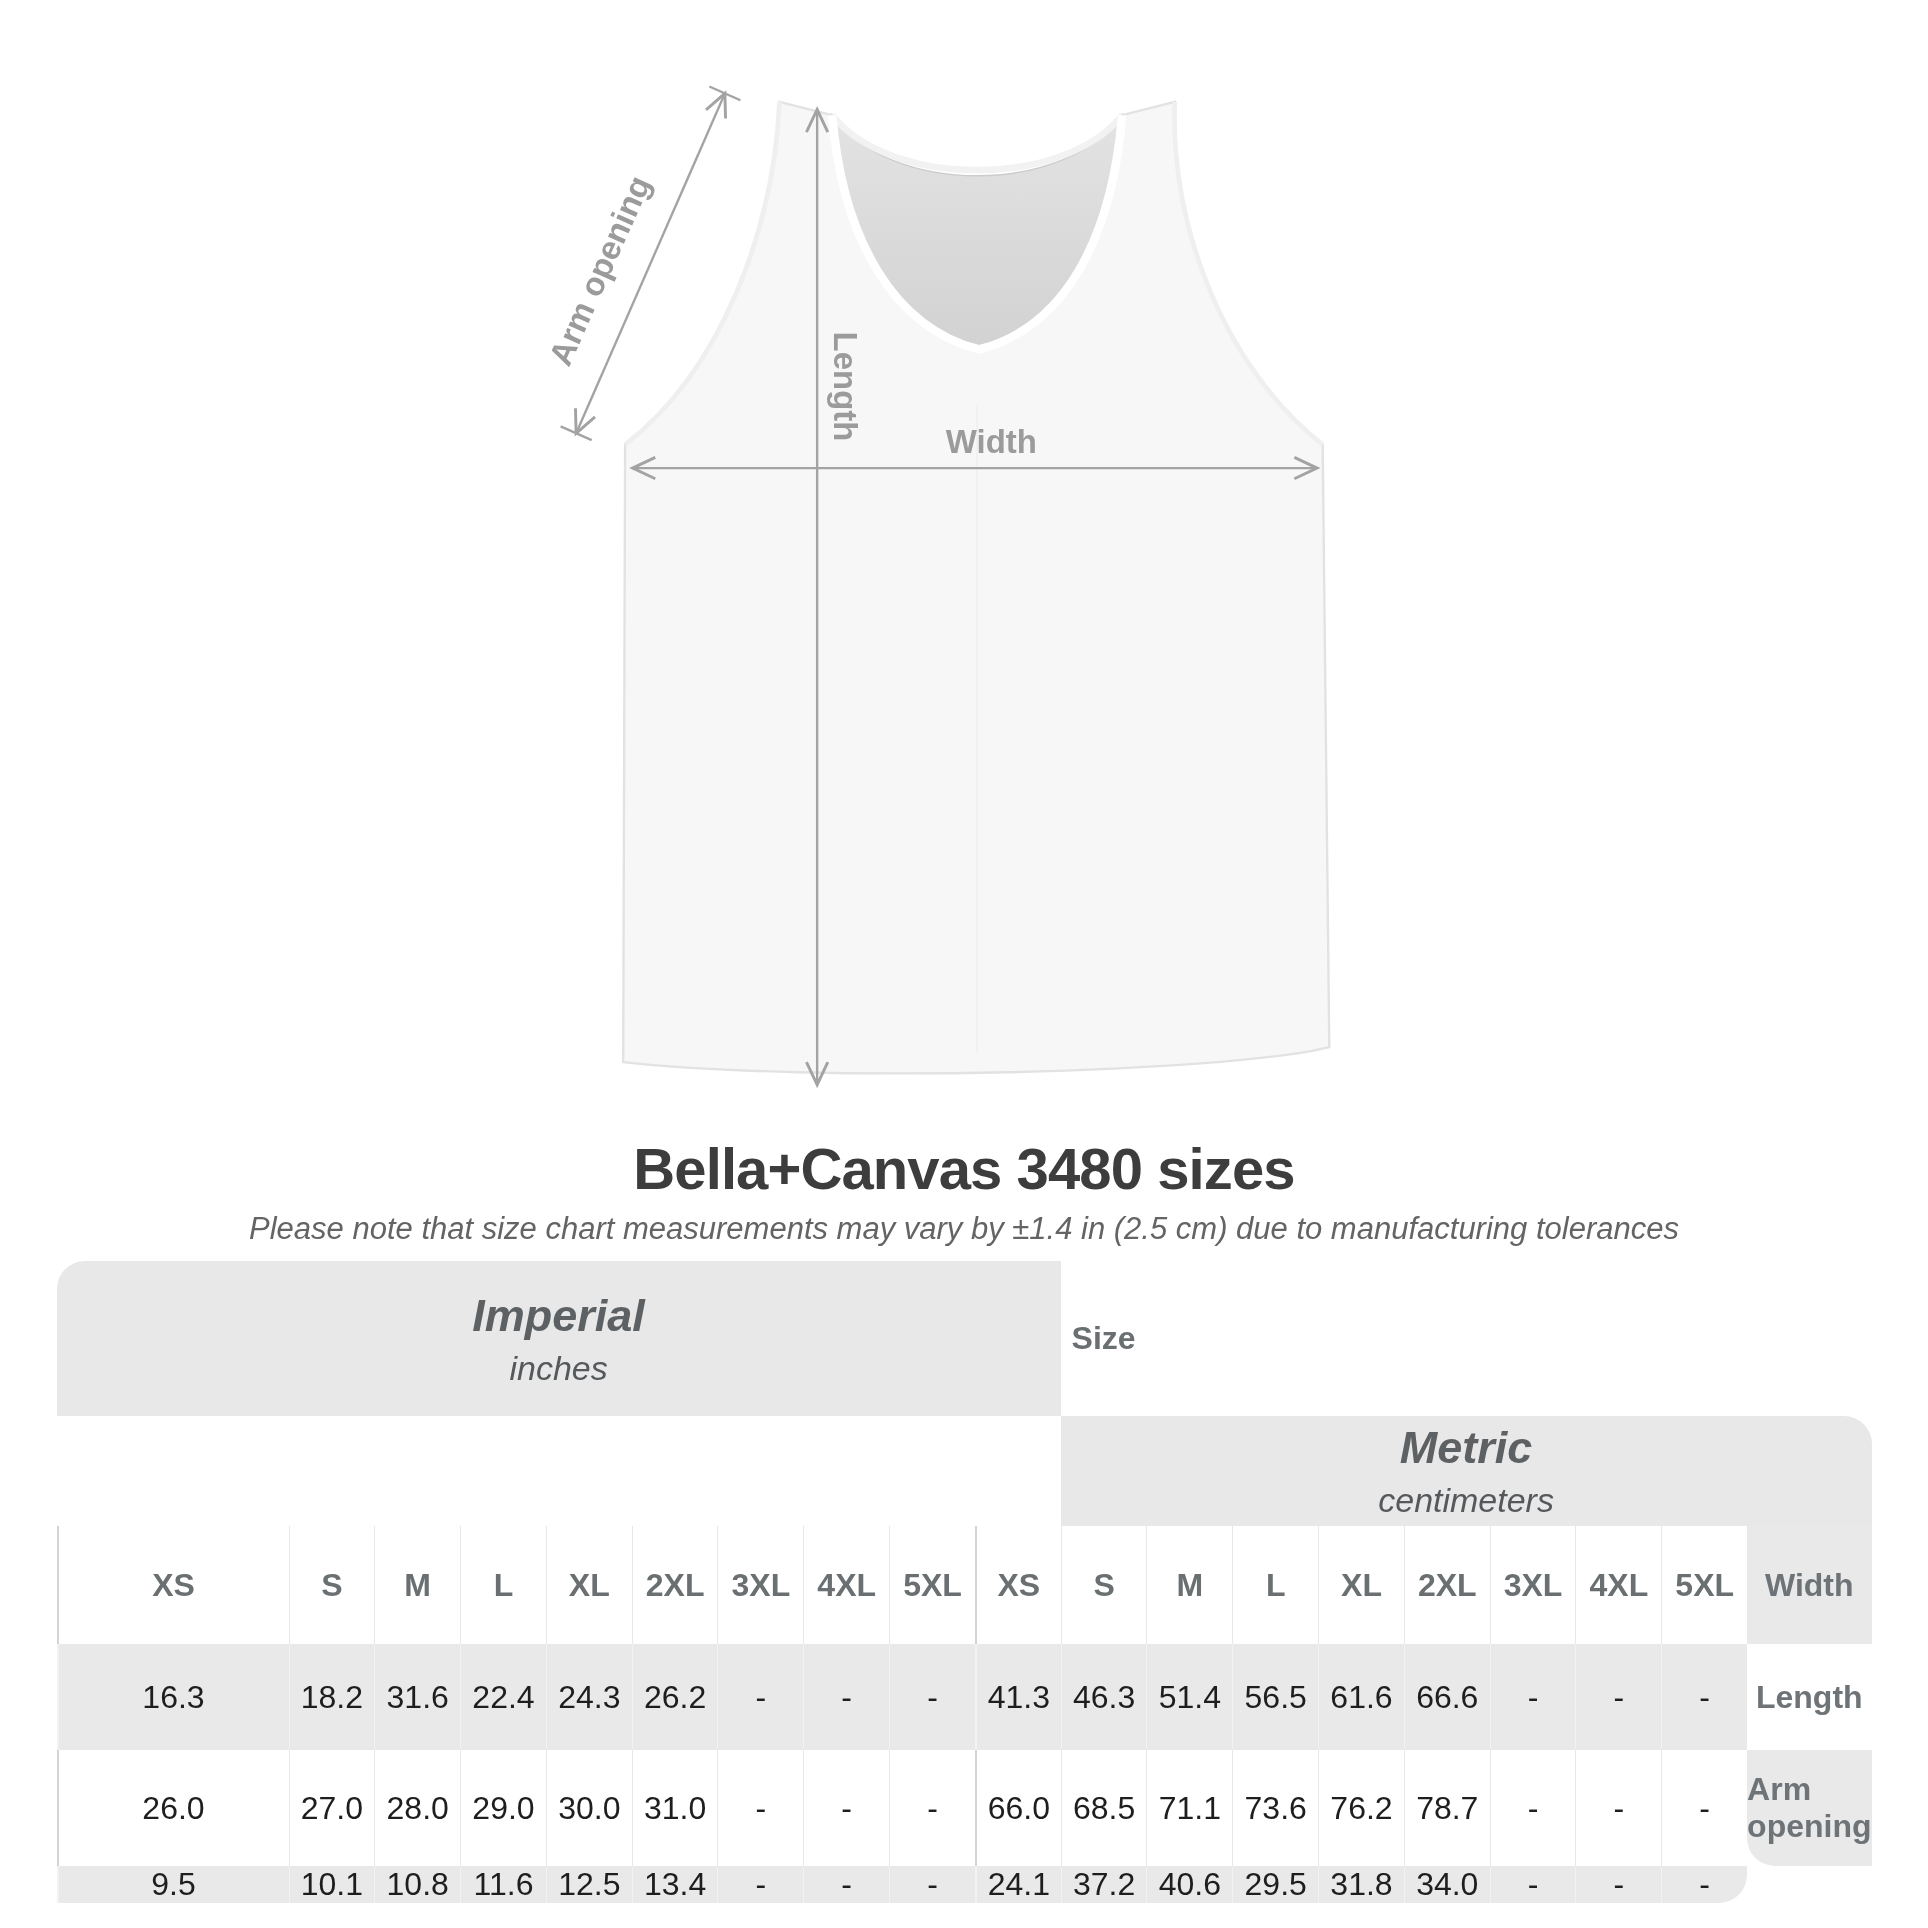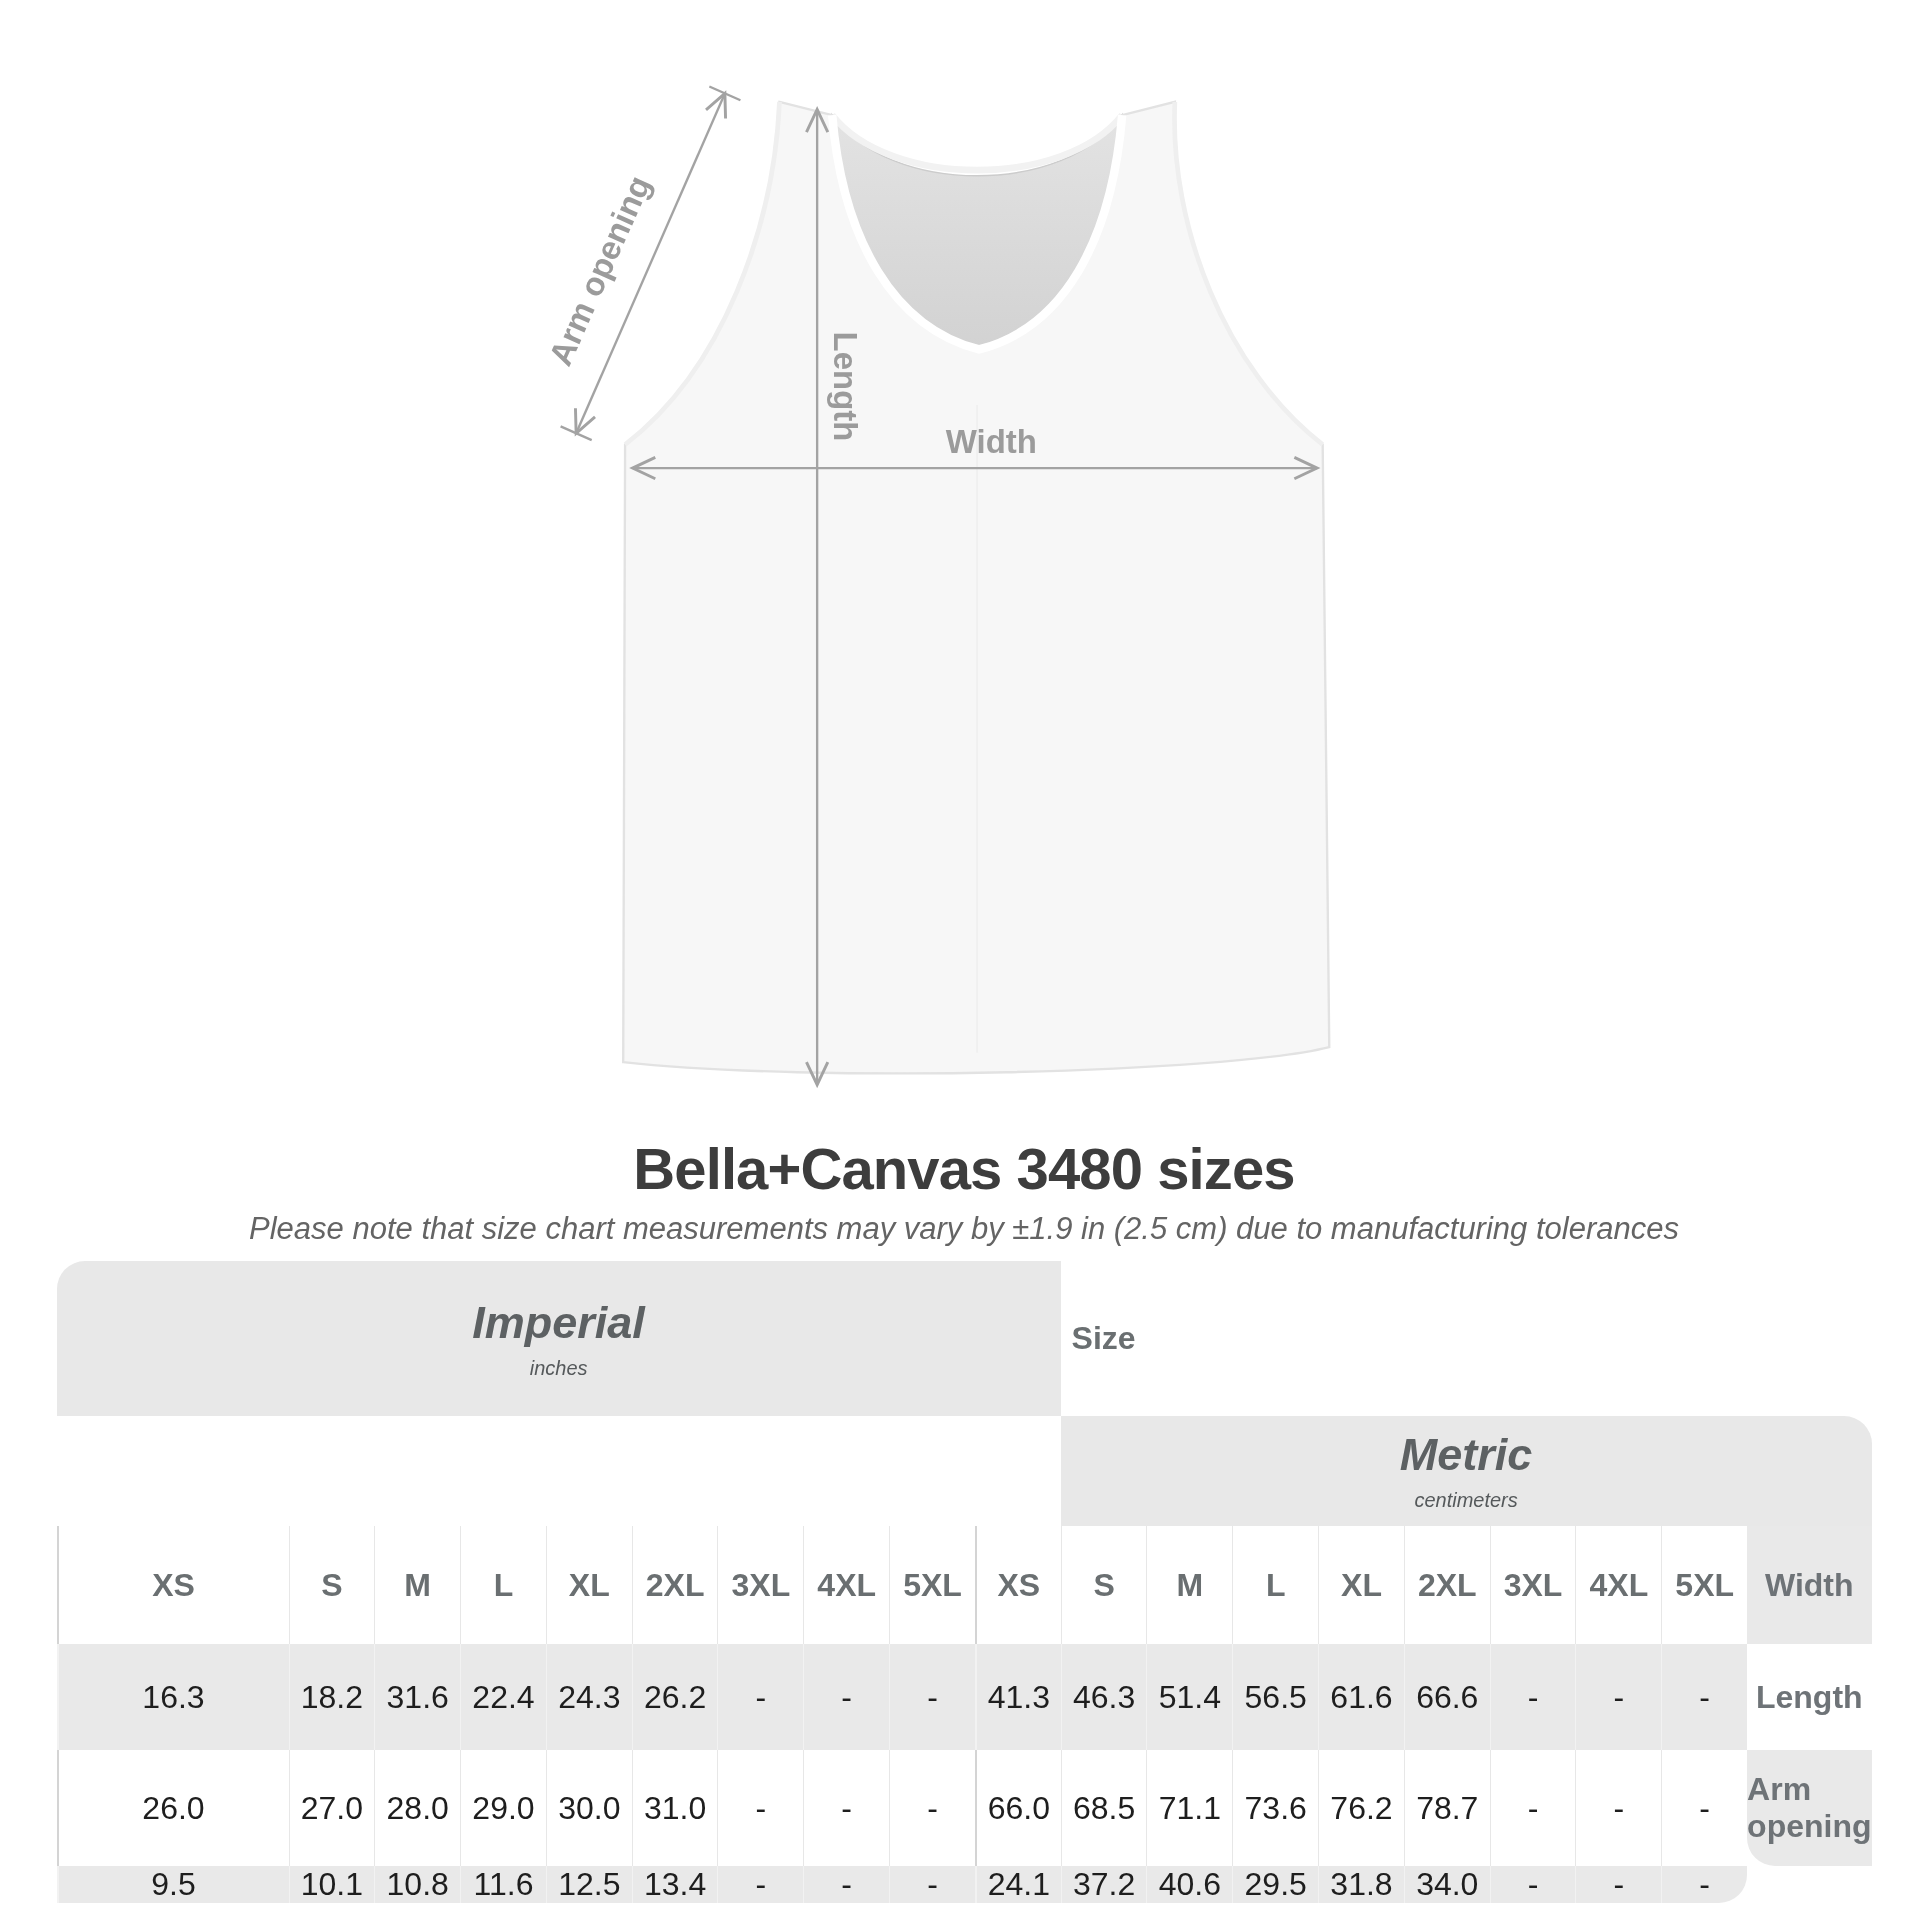--- a/index.html
+++ b/index.html
@@ -16,21 +16,21 @@
 
   
   .tbl{width:1815px;margin:15px auto 12px;display:grid;
        grid-template-columns:232px repeat(18,1fr);
        grid-template-rows:155px 110px 118px 106px 116px;}
   .c{display:flex;align-items:center;justify-content:center;}
   .band{background:#e8e8e8;flex-direction:column;gap:13px;}
   .band-l{grid-column:1 / span 10;border-radius:28px 0 0 0;}
   .band-r{grid-column:11 / span 9;border-radius:0 28px 0 0;}
   .t1{font-size:45px;font-weight:bold;font-style:italic;color:#5d6163;line-height:1;}
-  .t2{font-size:20px;font-style:italic;color:#55595b;line-height:1;}
+  .t2{font-size:34px;font-style:italic;color:#55595b;line-height:1;}
   .h{font-size:32px;font-weight:bold;color:#6a6f71;}
   .rl{font-size:32px;font-weight:bold;color:#6e7377;}
   .v{font-size:32px;color:#1e1e1e;}
   .g2{background:#e9e9e9;}
   .bl{border-left:1.9px solid #e7e7e7;}
   .bL{border-left:2.8px solid #d4d4d4;}
   .g2.bl,.g2.bL{border-left-color:#f2f2f2;}
   .rbl{border-radius:0 0 0 28px;}
   .rbr{border-radius:0 0 28px 0;}
 </style>
@@ -89,21 +89,21 @@
         <line x1="595.5" y1="452.7" x2="628.5" y2="467.3"></line>
       </g>
 
       <text transform="translate(648,292) rotate(-66)" text-anchor="middle" font-family="Liberation Sans, sans-serif" font-size="35" font-weight="bold" fill="#9b9b9b">Arm opening</text>
       <text transform="translate(886,352) rotate(90)" font-family="Liberation Sans, sans-serif" font-size="35" font-weight="bold" fill="#9b9b9b">Length</text>
       <text x="1053" y="481" text-anchor="middle" font-family="Liberation Sans, sans-serif" font-size="35" font-weight="bold" fill="#9b9b9b">Width</text>
     </svg>
   </div>
 
   <div class="title">Bella+Canvas 3480 sizes</div>
-  <div class="subtitle">Please note that size chart measurements may vary by ±1.9 in (2.5 cm) due to manufacturing tolerances</div>
+  <div class="subtitle">Please note that size chart measurements may vary by ±1.4 in (2.5 cm) due to manufacturing tolerances</div>
 
   <div class="tbl">
 
     <div class="c band band-l">
       <div class="t1">Imperial</div>
       <div class="t2">inches</div>
     </div>
     <div class="c h">Size</div>
 
     <div class="c band band-r">

